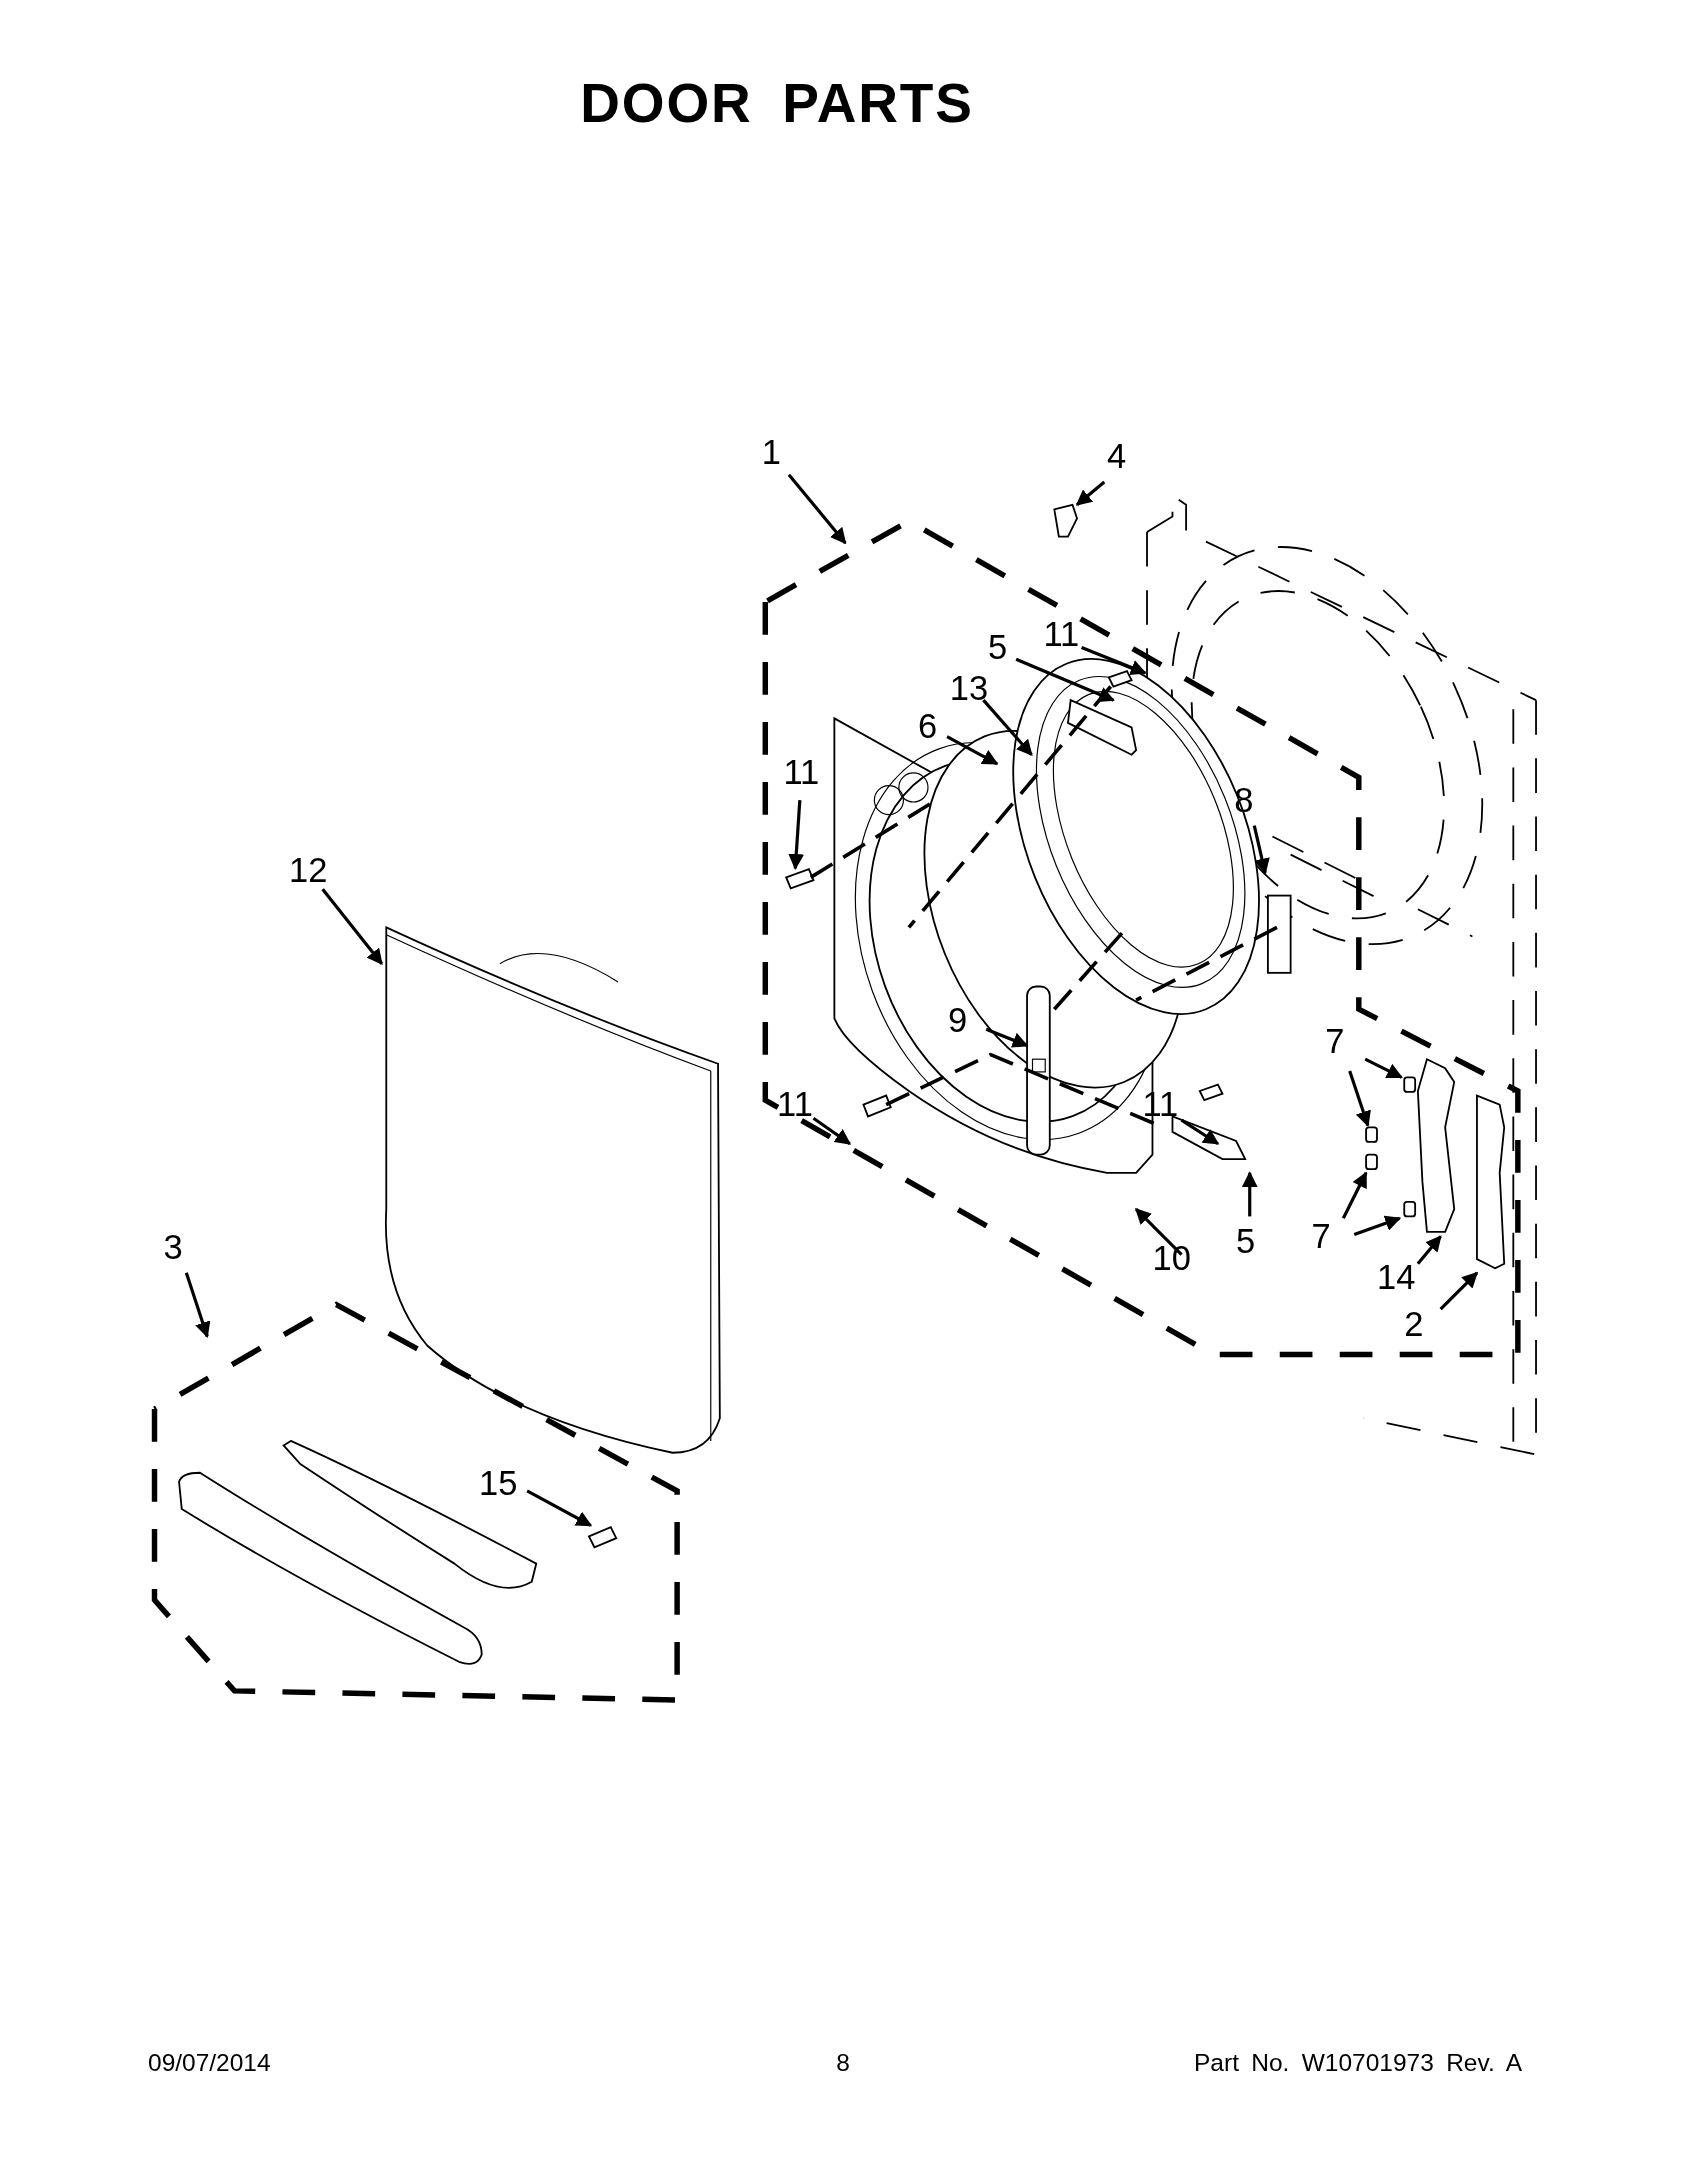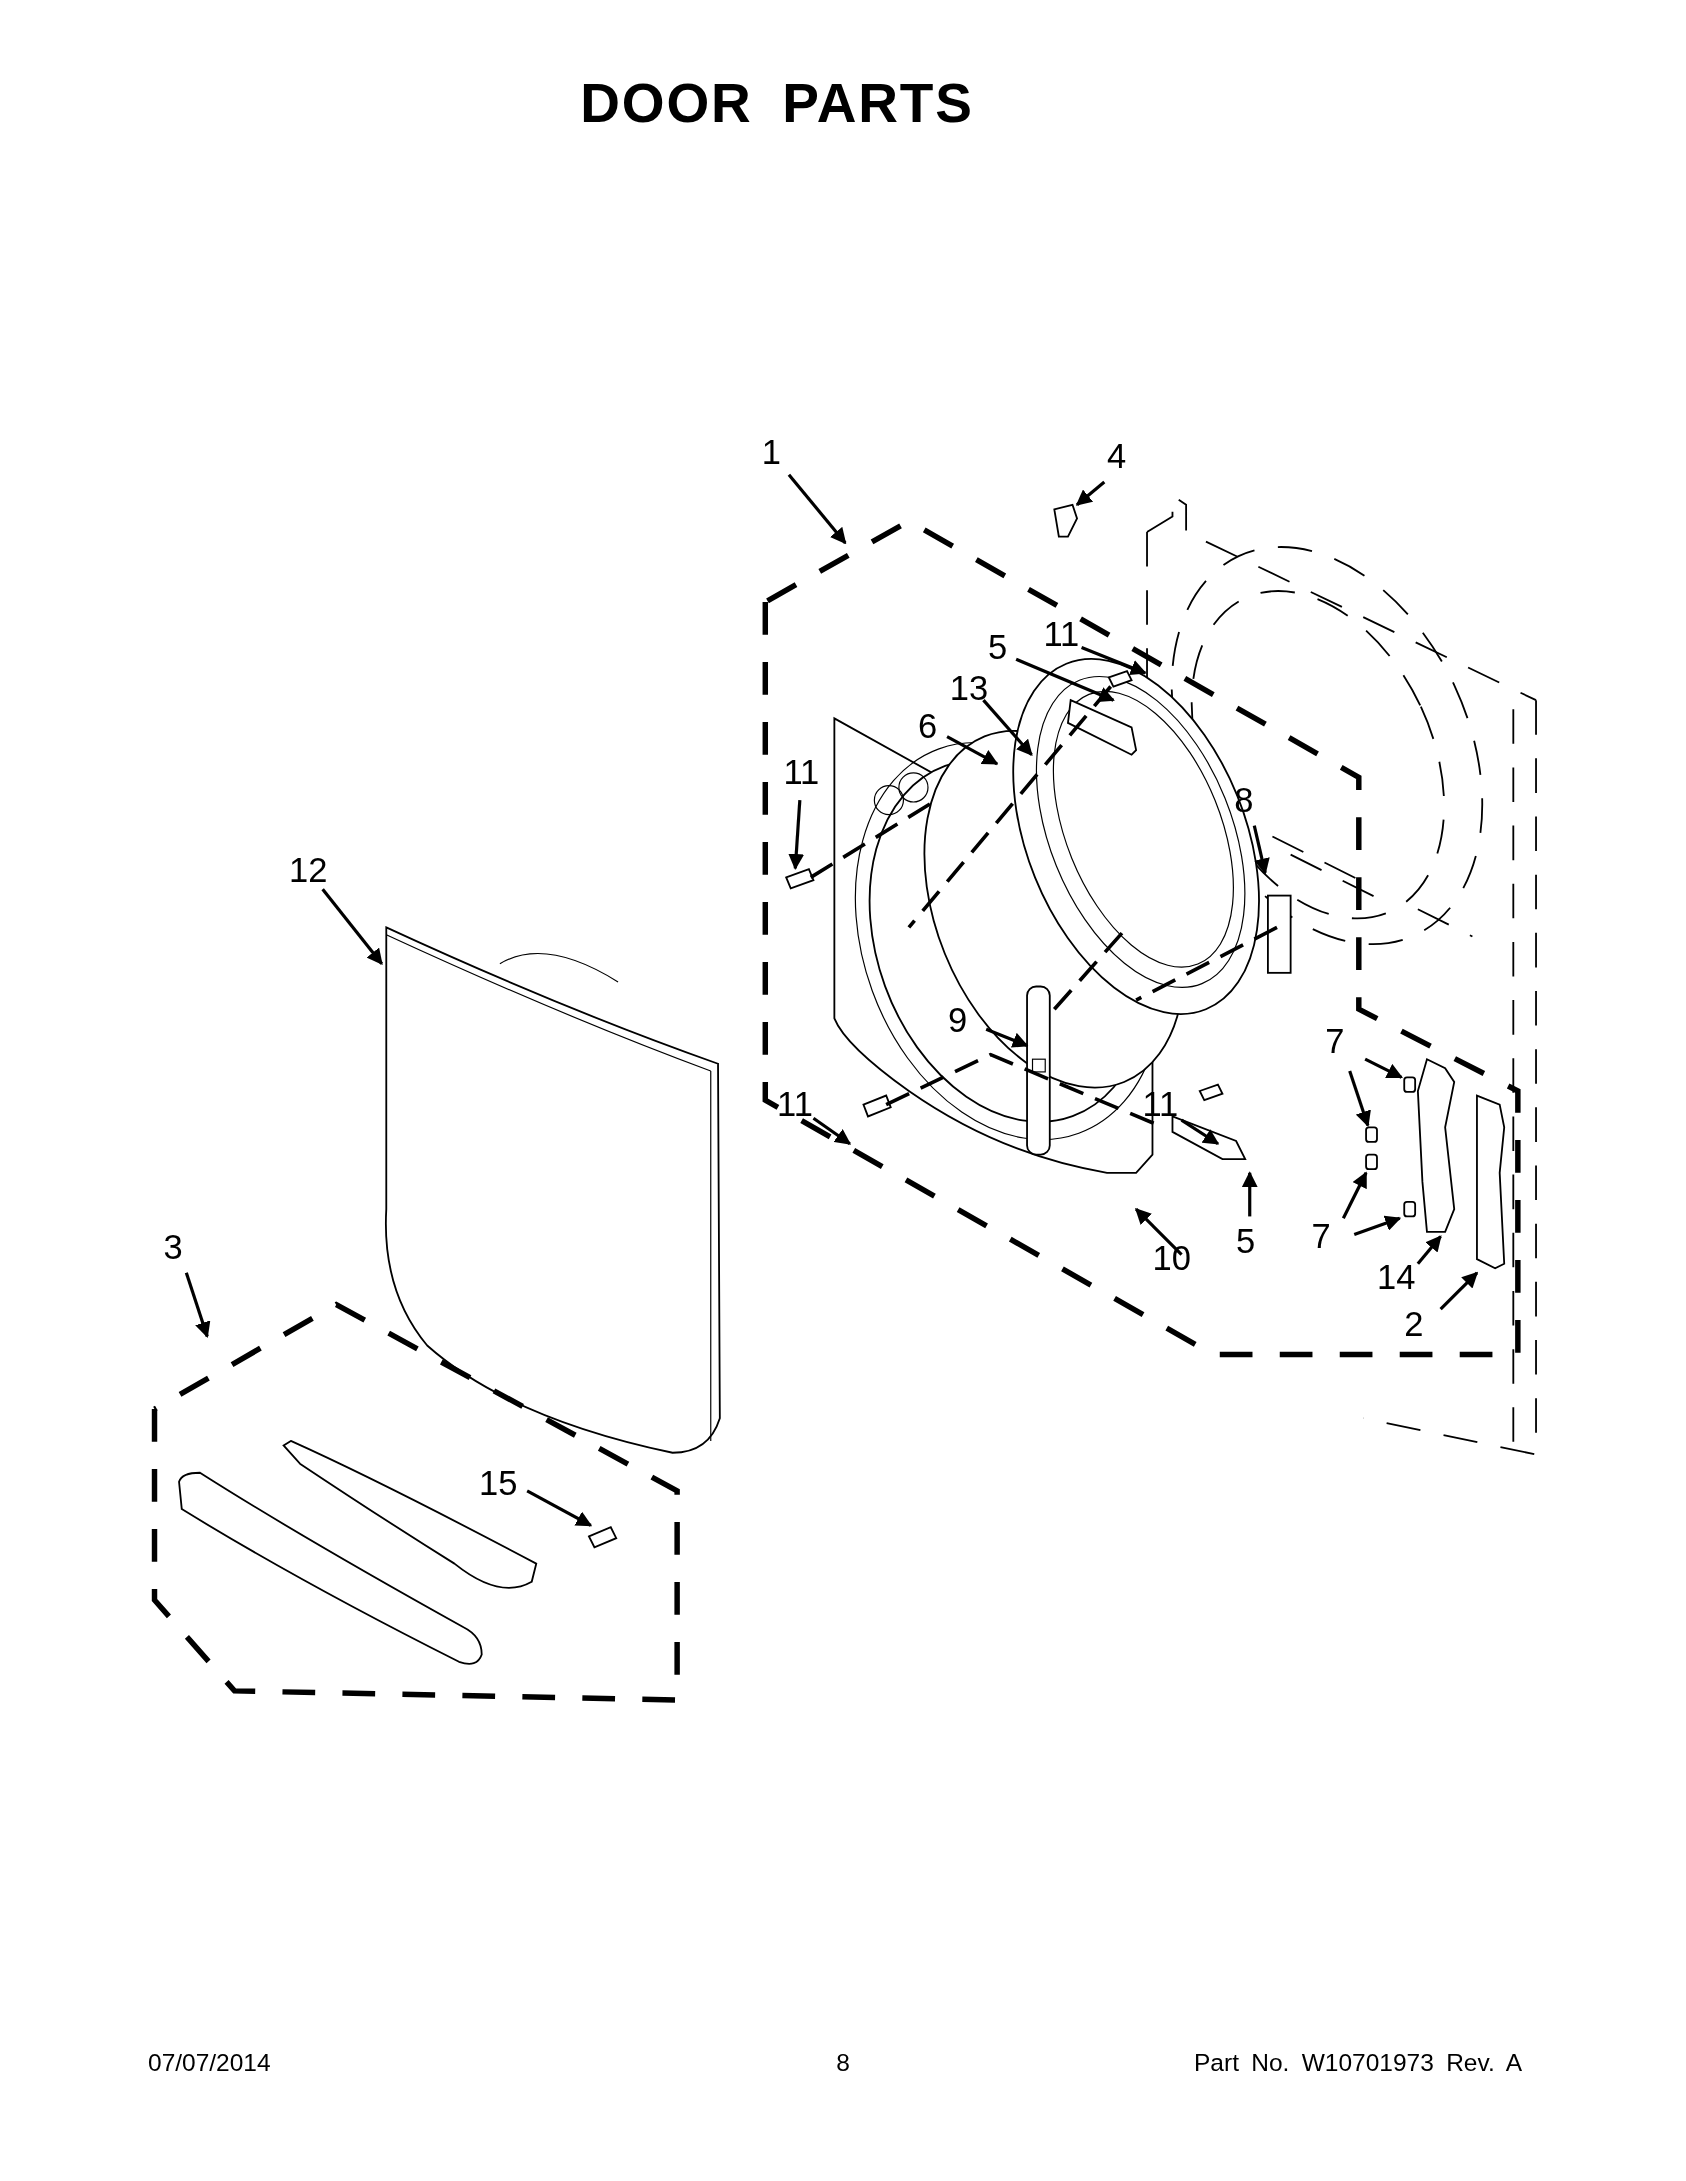--- a/index.html
+++ b/index.html
@@ -153,16 +153,16 @@
     <text class="callout" x="1360" y="1378">5</text>
     <text class="callout" x="1458" y="1158">7</text>
     <text class="callout" x="1443" y="1373">7</text>
     <text class="callout" x="1515" y="1418">14</text>
     <text class="callout" x="1545" y="1470">2</text>
     <text class="callout" x="180" y="1385">3</text>
     <text class="callout" x="527" y="1645">15</text>
   </g>
 </svg>
 
-<div class="footer left">07/07/2014</div>
+<div class="footer left">09/07/2014</div>
 <div class="footer center">8</div>
 <div class="footer right">Part No.  W10701973  Rev.  A</div>
 
 
 </body></html>

